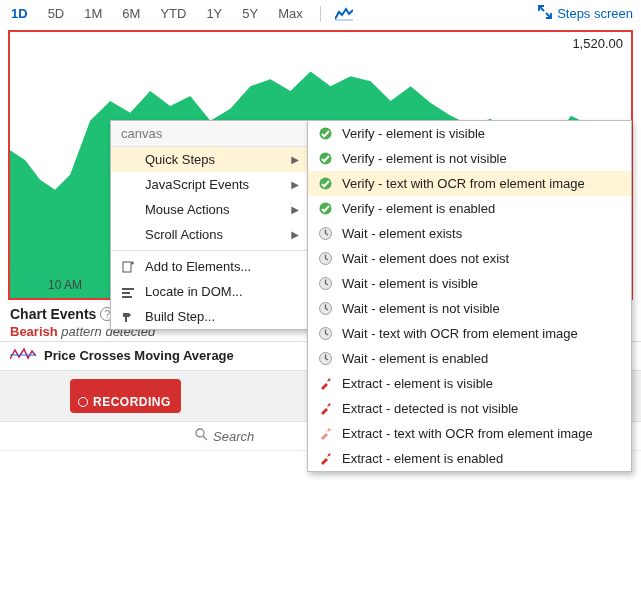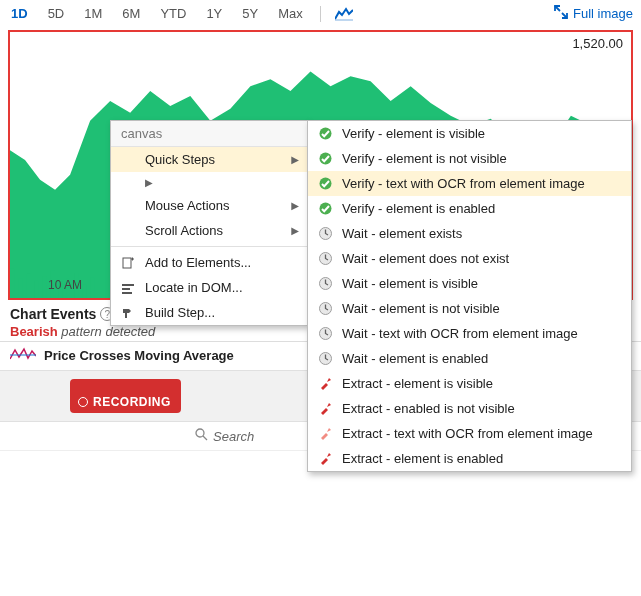--- a/index.html
+++ b/index.html
@@ -75,21 +75,21 @@
         </svg>
   </span>
   <span style="flex:1"></span>
   <span class="fullscreen">
     <span class="arrow">
       <svg width="14" height="14" viewBox="0 0 14 14">
             <path d="M1 6V1h5M13 8v5H8" stroke="#0061c4" stroke-width="1.8" fill="none"></path>
             <path d="M1 1l5 5M13 13L8 8" stroke="#0061c4" stroke-width="1.8"></path>
           </svg>
     </span>
-    <span>Full image</span>
+    <span>Steps screen</span>
   </span>
 </div>
 
 <div class="chart-area">
   <svg class="chart-svg" viewBox="0 0 620 270" preserveAspectRatio="none">
     <path d="M0,120 L15,130 L30,150 L45,160 L60,145 L80,90 L100,70 L120,82 L140,60 L160,75 L180,65 L200,90 L220,78 L240,55 L260,48 L280,60 L300,40 L320,55 L340,45 L360,50 L380,70 L400,55 L420,72 L440,85 L460,95 L480,88 L500,110 L520,100 L540,115 L560,85 L580,95 L600,93 L620,93 L620,270 L0,270 Z" fill="#1fbf74" opacity="1"></path>
 
     <g fill="#1fbf74" opacity=".55">
       <rect x="0" y="240" width="4" height="30"></rect>
           <rect x="8" y="250" width="4" height="20"></rect>
@@ -155,20 +155,21 @@
 <div class="menus">
   <div class="menu menu1">
     <div class="menu-header">canvas</div>
     <div class="menu-item hl">
       <span class="icon-slot"></span>
           <span class="label">Quick Steps</span>
           <span class="arrow-r">▶</span>
     </div>
     <div class="menu-item">
       <span class="icon-slot"></span>
+          <span class="label">JavaScript Events</span>
           <span class="arrow-r">▶</span>
     </div>
     <div class="menu-item">
       <span class="icon-slot"></span>
           <span class="label">Mouse Actions</span>
           <span class="arrow-r">▶</span>
     </div>
     <div class="menu-item">
       <span class="icon-slot"></span>
           <span class="label">Scroll Actions</span>
@@ -305,21 +306,21 @@
           </span>
           <span class="label">Extract - element is visible</span>
         </div>
         <div class="menu-item">
           <span class="icon-slot">
             <svg width="15" height="15" viewBox="0 0 15 15">
               <path d="M3 12l5-5 2 2-5 5z" fill="#d32f2f"></path>
               <path d="M9 6l2-4 2 2-4 2z" fill="#d32f2f"></path>
             </svg>
           </span>
-          <span class="label">Extract - enabled is not visible</span>
+          <span class="label">Extract - detected is not visible</span>
         </div>
         <div class="menu-item">
           <span class="icon-slot">
             <svg width="15" height="15" viewBox="0 0 15 15">
               <path d="M3 12l5-5 2 2-5 5z" fill="#f28b82"></path>
               <path d="M9 6l2-4 2 2-4 2z" fill="#f28b82"></path>
             </svg>
           </span>
           <span class="label">Extract - text with OCR from element image</span>
         </div>

